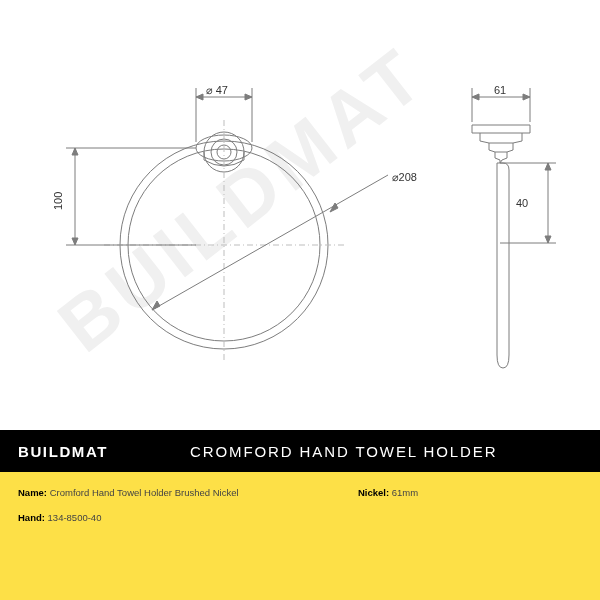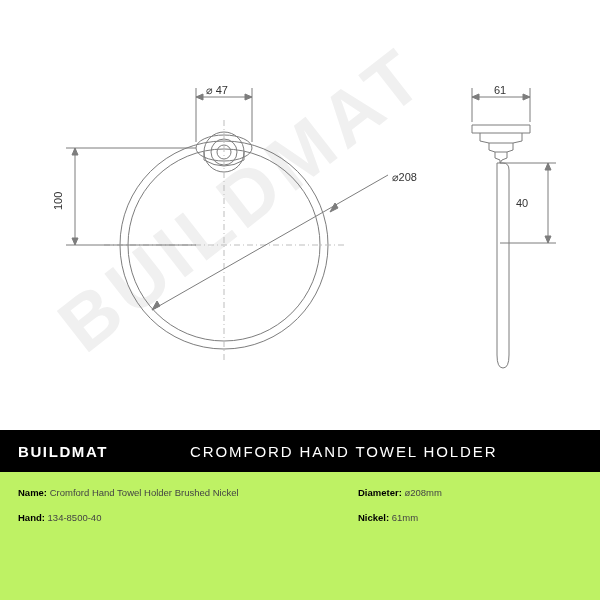--- a/index.html
+++ b/index.html
@@ -78,21 +78,21 @@
     font-weight: normal;
     letter-spacing: 1.9px;
     flex: 1;
   }
   .specs {
     position: absolute;
     left: 0;
     top: 472px;
     width: 600px;
     height: 128px;
-    background: #bef264;
+    background: #fde047;
   }
   .spec-col-left {
     position: absolute;
     left: 18px;
     top: 14px;
     width: 330px;
   }
   .spec-col-right {
     position: absolute;
     left: 358px;
@@ -208,23 +208,19 @@
         <span class="spec-label">Name:</span>
         <span class="spec-value">Cromford Hand Towel Holder Brushed Nickel</span>
       </div>
       <div class="spec-row">
         <span class="spec-label">Hand:</span>
         <span class="spec-value">134-8500-40</span>
       </div>
     </div>
     <div class="spec-col-right">
       <div class="spec-row">
-        <span class="spec-label">Diameter:</span>
-        <span class="spec-value">ø208mm</span>
-      </div>
-      <div class="spec-row">
         <span class="spec-label">Nickel:</span>
         <span class="spec-value">61mm</span>
       </div>
     </div>
   </div>
 
 </div>
 
 </body></html>

